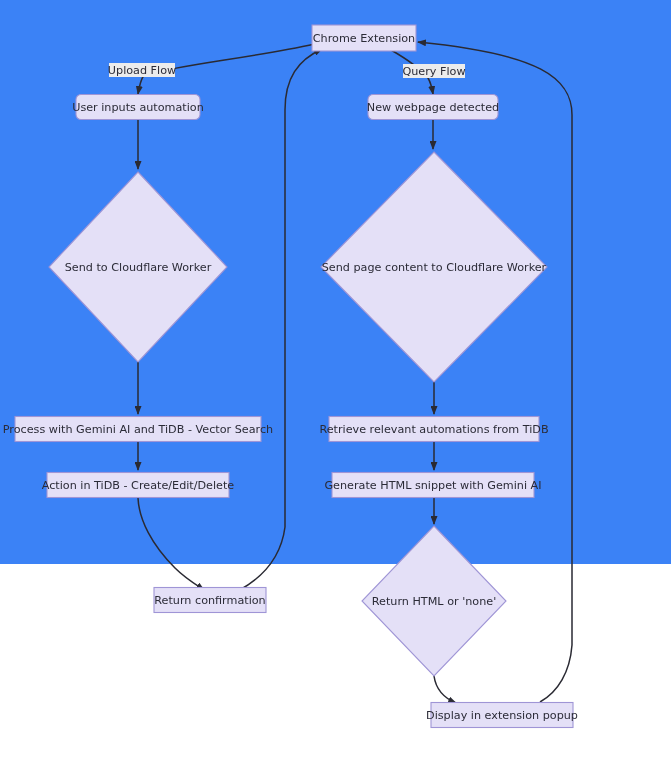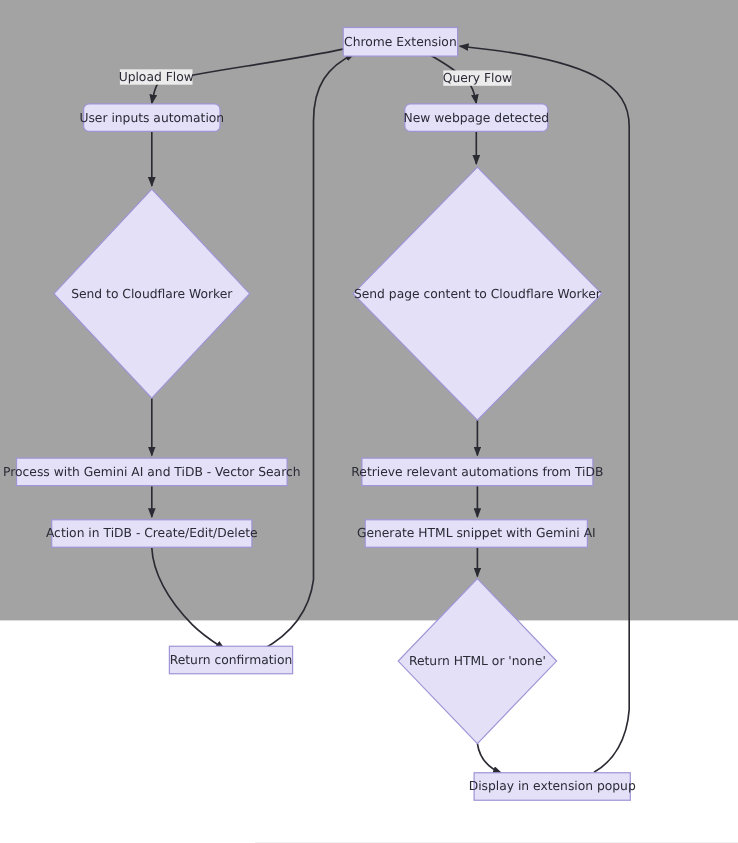--- a/index.html
+++ b/index.html
@@ -10,21 +10,21 @@
   body {
     width: 671px;
     height: 766px;
     font-family: "DejaVu Sans", sans-serif;
     overflow: hidden;
   }
   #flowchart-root {
     position: relative;
     width: 671px;
     height: 564px;
-    background: #a3a3a3;
+    background: #3b82f6;
   }
   svg.diagram {
     display: block;
     width: 671px;
     height: 766px;
   }
   .node-shape {
     fill: #e4e0f7;
     stroke: #9f95d6;
     stroke-width: 1.1px;

